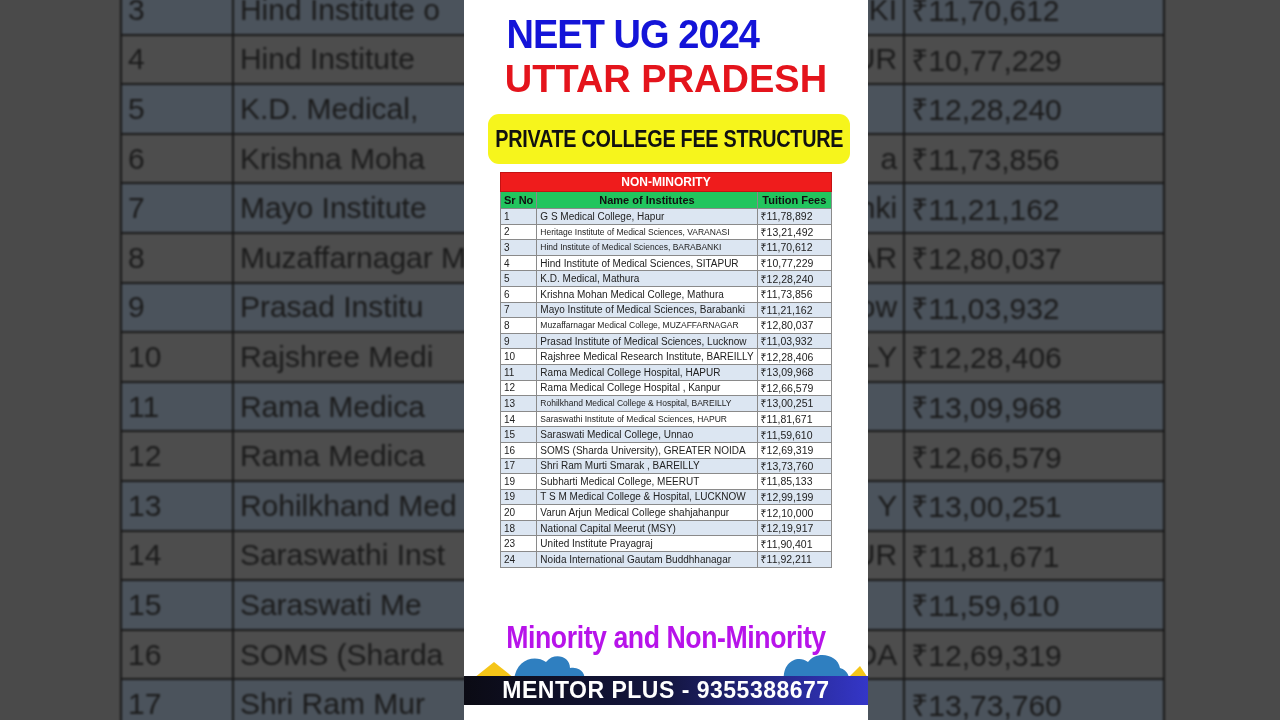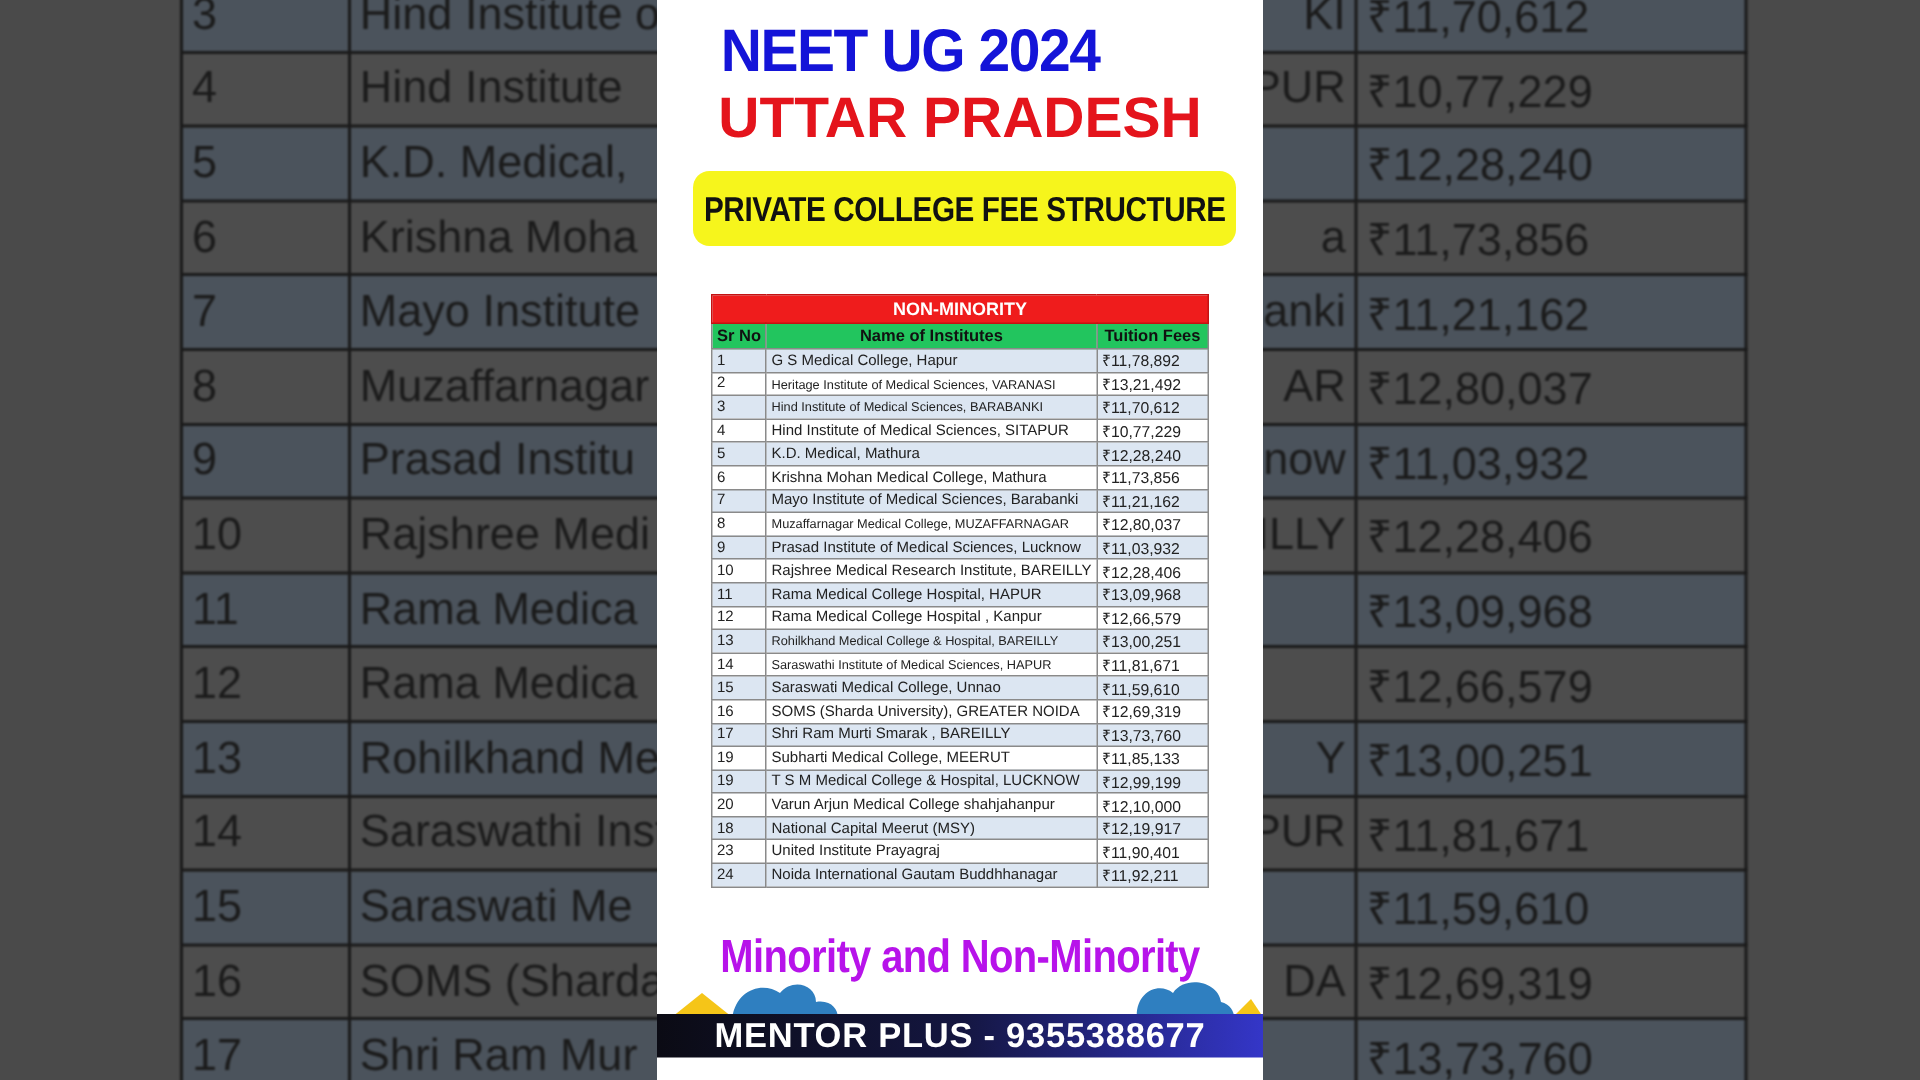--- a/index.html
+++ b/index.html
@@ -17,21 +17,21 @@
       font-family: "Liberation Sans", sans-serif;
     }
     .bg-table tr:nth-child(odd) td { background: #4b535c; }
     .bg-table tr:nth-child(even) td { background: #4d4d4d; }
     .bg-table td.c1 { width: 112px; }
     .bg-table td.c2 { width: 672px; }
     .bg-table td.c3 { width: 260px; }
 
     
     .panel {
-      position: absolute; left: 438px; top: 0; width: 404px; height: 720px;
+      position: absolute; left: 464px; top: 0; width: 404px; height: 720px;
       background: #ffffff; overflow: hidden;
     }
     .title1 {
       position: absolute; top: 12px; left: 0; width: 404px; text-align: center;
       padding-right: 70px;
       font-family: "Liberation Sans", sans-serif; font-weight: bold;
       font-size: 40px; color: #1414d8; letter-spacing: -1px;
       transform: scaleX(0.95);
     }
     .title2 {
@@ -43,21 +43,21 @@
       position: absolute; top: 114px; left: 24px; width: 362px; height: 50px;
       background: #f6f51c; display: flex; align-items: center; justify-content: center; border-radius: 11px;
     }
     .banner span {
       font-family: "Liberation Sans", sans-serif; font-weight: bold; font-size: 23px;
       color: #111; transform: scaleX(0.86); white-space: nowrap; letter-spacing: -0.3px;
     }
 
     
     .fee-wrap {
-      position: absolute; top: 172px; left: 36px; width: 332px; height: 424px; overflow: hidden; margin-top: 24px;
+      position: absolute; top: 172px; left: 36px; width: 332px; height: 424px; overflow: hidden;
     }
     table.fee { border-collapse: collapse; width: 332px; font-family: "Liberation Sans", sans-serif; }
     table.fee td, table.fee th { border: 1px solid #8a8a8a; height: 15.6px; padding: 0 3px; font-size: 10px; color: #222; white-space: nowrap; }
     table.fee .cap th {
       background: #ef1c1c; color: #fff; font-size: 12px; font-weight: bold; height: 19px;
       text-align: center; border-color: #c41212;
     }
     table.fee .hdr th { background: #22c55e; color: #111; font-size: 11px; font-weight: bold; height: 17px; }
     table.fee .hdr th.sr { text-align: left; }
     table.fee tbody tr:nth-child(odd) td { background: #dce6f2; }

